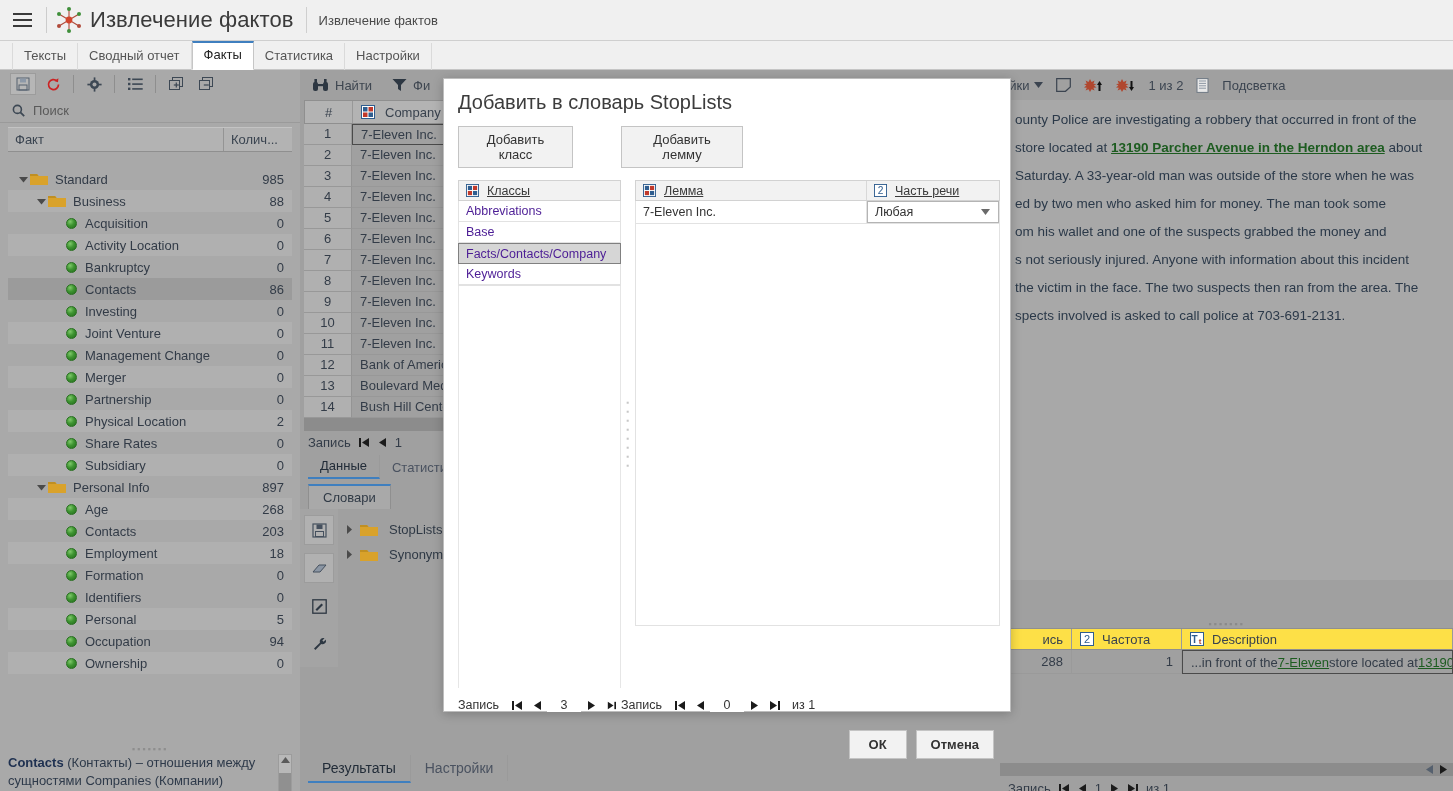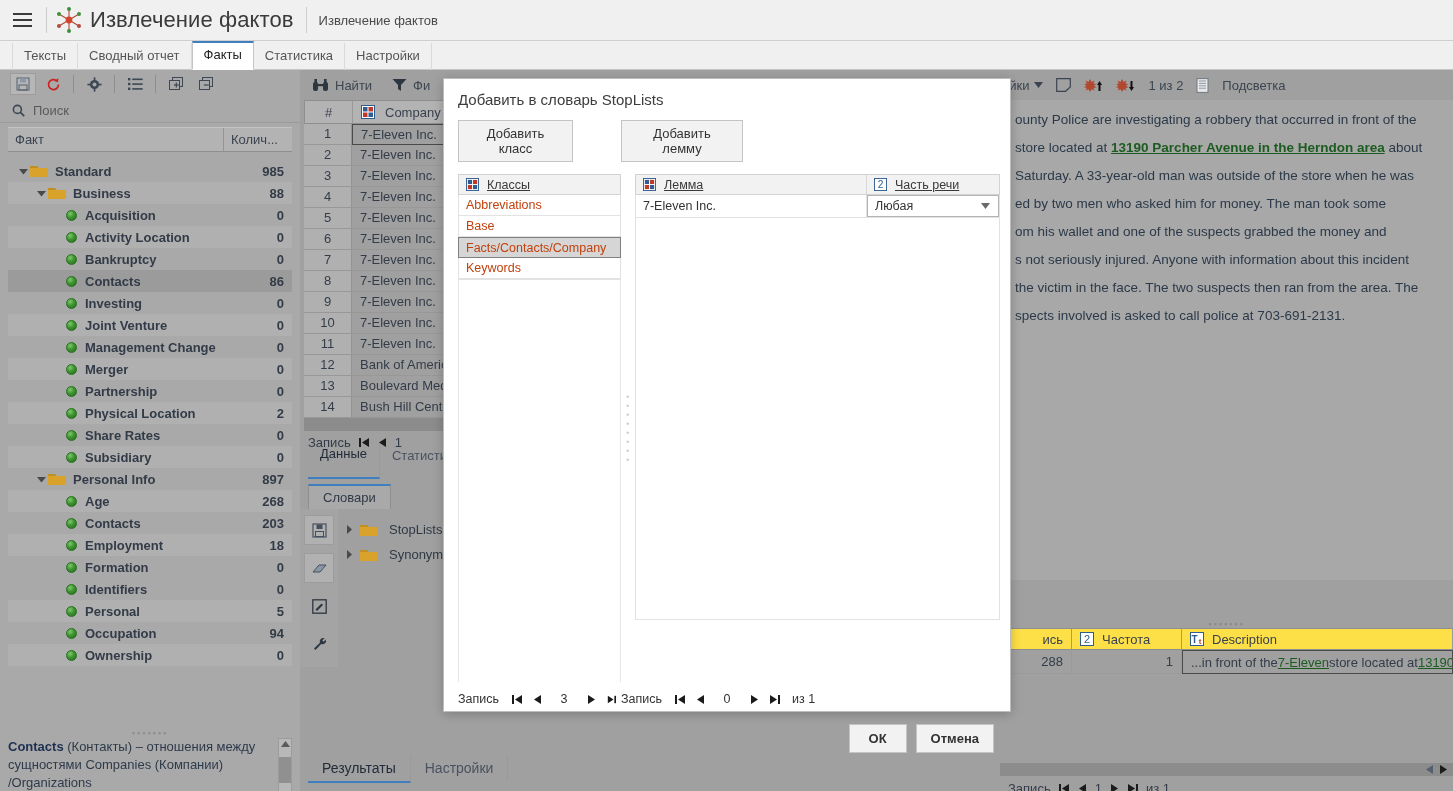--- a/index.html
+++ b/index.html
@@ -75,21 +75,21 @@
 
   .facthdr {
     display: flex; height: 25px; align-items: stretch;
     background: #b3b3b3; border-bottom: 1px solid #8f8f8f;
     margin: 4px 8px 0 8px; border-top: 1px solid #c3c3c3;
   }
   .facthdr .c1 { flex: 1; display: flex; align-items: center; padding-left: 7px;
      border-right: 1px solid #949494; color: #3a4450; }
   .facthdr .c2 { width: 68px; display: flex; align-items: center; padding-left: 7px; color: #3a4450; }
 
-  .tree { margin: 8px 8px; height: 560px; overflow: hidden; position: relative; font-weight: bold; }
+  .tree { margin: 16px 8px; height: 560px; overflow: hidden; position: relative; }
   .trow { display: flex; align-items: center; height: 22px; font-size: 13px; color: #323b47; }
   .trow.odd { background: #b0b0b0; }
   .trow.sel { background: #9b9b9b; }
   .trow .lbl { flex: 1; white-space: nowrap; overflow: hidden; }
   .trow .cnt { width: 62px; text-align: right; padding-right: 8px; }
   .caret { width: 14px; display:flex; align-items:center; justify-content:center; }
   .caret svg { display:block; }
   .folder { width: 18px; height: 14px; margin-right: 7px; }
   .dot {
     width: 11px; height: 11px; border-radius: 50%;
@@ -131,21 +131,21 @@
   }
   .grow .gc {
     width: 200px; padding-left: 8px; border-bottom: 1px solid #989898;
     border-right: 1px solid #949494; line-height: 20px; white-space: nowrap; overflow: hidden;
   }
   .grow.first .gc { border: 1px solid #4a4a4a; line-height: 19px; }
 
   .hscroll { height: 13px; background: #8c8c8c; width: 640px; margin-left: 4px; }
   .recbar { height: 22px; display: flex; align-items: center; gap: 8px; padding-left: 8px; color: #333c48; font-size: 13px;}
   .subtabs { height: 26px; display: flex; align-items: flex-end; padding-left: 8px; }
-  .subtabs .st { padding: 3px 12px 16px; font-size: 13px; color: #4a5260; border-right: 1px solid #9a9a9a; cursor: pointer;}
+  .subtabs .st { padding: 3px 12px 4px; font-size: 13px; color: #4a5260; border-right: 1px solid #9a9a9a; cursor: pointer;}
   .subtabs .st.active { color: #222c38; border-bottom: 2px solid #3f7fbf; }
 
   .dictpanel { margin-top: 4px; }
   .dicttabs { height: 26px; display: flex; align-items: flex-end; padding-left: 8px; }
   .dicttabs .dt { padding: 4px 14px 4px; font-size: 13px; color: #303a46;
        border: 1px solid #8f8f8f; border-bottom: none; background: #a9a9a9; border-top: 2px solid #3f7fbf;}
   .dictbody { display: flex; }
   .dictside { width: 38px; padding-top: 6px; background: #a4a4a4; }
   .dictside .dsb { width: 30px; height: 30px; margin: 0 auto 8px; display: flex;
         align-items: center; justify-content: center; }
@@ -190,37 +190,37 @@
   }
   .bottomtabs .bt { padding: 5px 14px 5px; font-size: 14px; color: #4a5260; border-right: 1px solid #9a9a9a; }
   .bottomtabs .bt.active { color: #222c38; border-bottom: 2px solid #3f7fbf; }
 
   
   .dialog {
     position: absolute; left: 443px; top: 78px; width: 568px; height: 634px;
     background: #ffffff; border: 1px solid #bdbdbd;
     box-shadow: 0 2px 10px rgba(0,0,0,.22);
   }
-  .dlg-title { font-size: 15px; color: #3c3c3c; padding: 12px 0 0 14px; }
+  .dlg-title { font-size: 20px; color: #3c3c3c; padding: 12px 0 0 14px; }
   .dlg-btnrow { display: flex; padding: 12px 0 0 14px; }
   .btn {
     background: #f2f2f2; border: 1px solid #c4c4c4; padding: 5px 11px;
     font-size: 13px; color: #333; cursor: pointer; font-family: "Liberation Sans", sans-serif;
   }
   .dlg-cols { display: flex; padding: 12px 10px 0 14px; gap: 0; }
   .dlg-left { width: 163px; }
   .dlg-splitter { width: 14px; display:flex; align-items:center; justify-content:center; }
   .dlg-splitter .grip { color:#c7c7c7; font-size:8px; line-height:5px; letter-spacing:0; writing-mode: vertical-rl; }
   .dlg-right { flex: 1; }
 
   .lsthdr { display: flex; height: 21px; background: #f2f2f2; border: 1px solid #d2d2d2; }
   .lsthdr .lc { display: flex; align-items: center; gap: 8px; padding: 0 7px; color: #3a3a3a; font-size: 12.5px;
      border-right: 1px solid #d8d8d8; text-decoration: underline; }
   .lstrow { height: 21px; display: flex; align-items: center; padding-left: 7px;
-     border: 1px solid #e2e2e2; border-top: none; font-size: 12.5px; color: #c2410c; cursor: pointer;}
+     border: 1px solid #e2e2e2; border-top: none; font-size: 12.5px; color: #4c1d95; cursor: pointer;}
   .lstrow.sel { background: #d6d6d6; border: 1px solid #808080; }
   .listbox { border-bottom: 1px solid #e2e2e2; }
   .dlg-left .fill { height: 402px; border-left: 1px solid #e6e6e6; border-right: 1px solid #e6e6e6; }
   .dlg-right .fill { height: 402px; border: 1px solid #e2e2e2; border-top: none; }
 
   .lemrow { display: flex; height: 23px; border: 1px solid #e2e2e2; border-top: none; }
   .lemrow .lem { width: 231px; display: flex; align-items: center; padding-left: 7px;
      font-size: 12.5px; color: #333; border-right: 1px solid #e2e2e2; }
   .lemrow .pos { flex: 1; display: flex; align-items: center; justify-content: space-between;
      padding: 0 8px 0 7px; font-size: 12.5px; color: #333; border: 1px solid #b4b4b4; background:#fff; }

